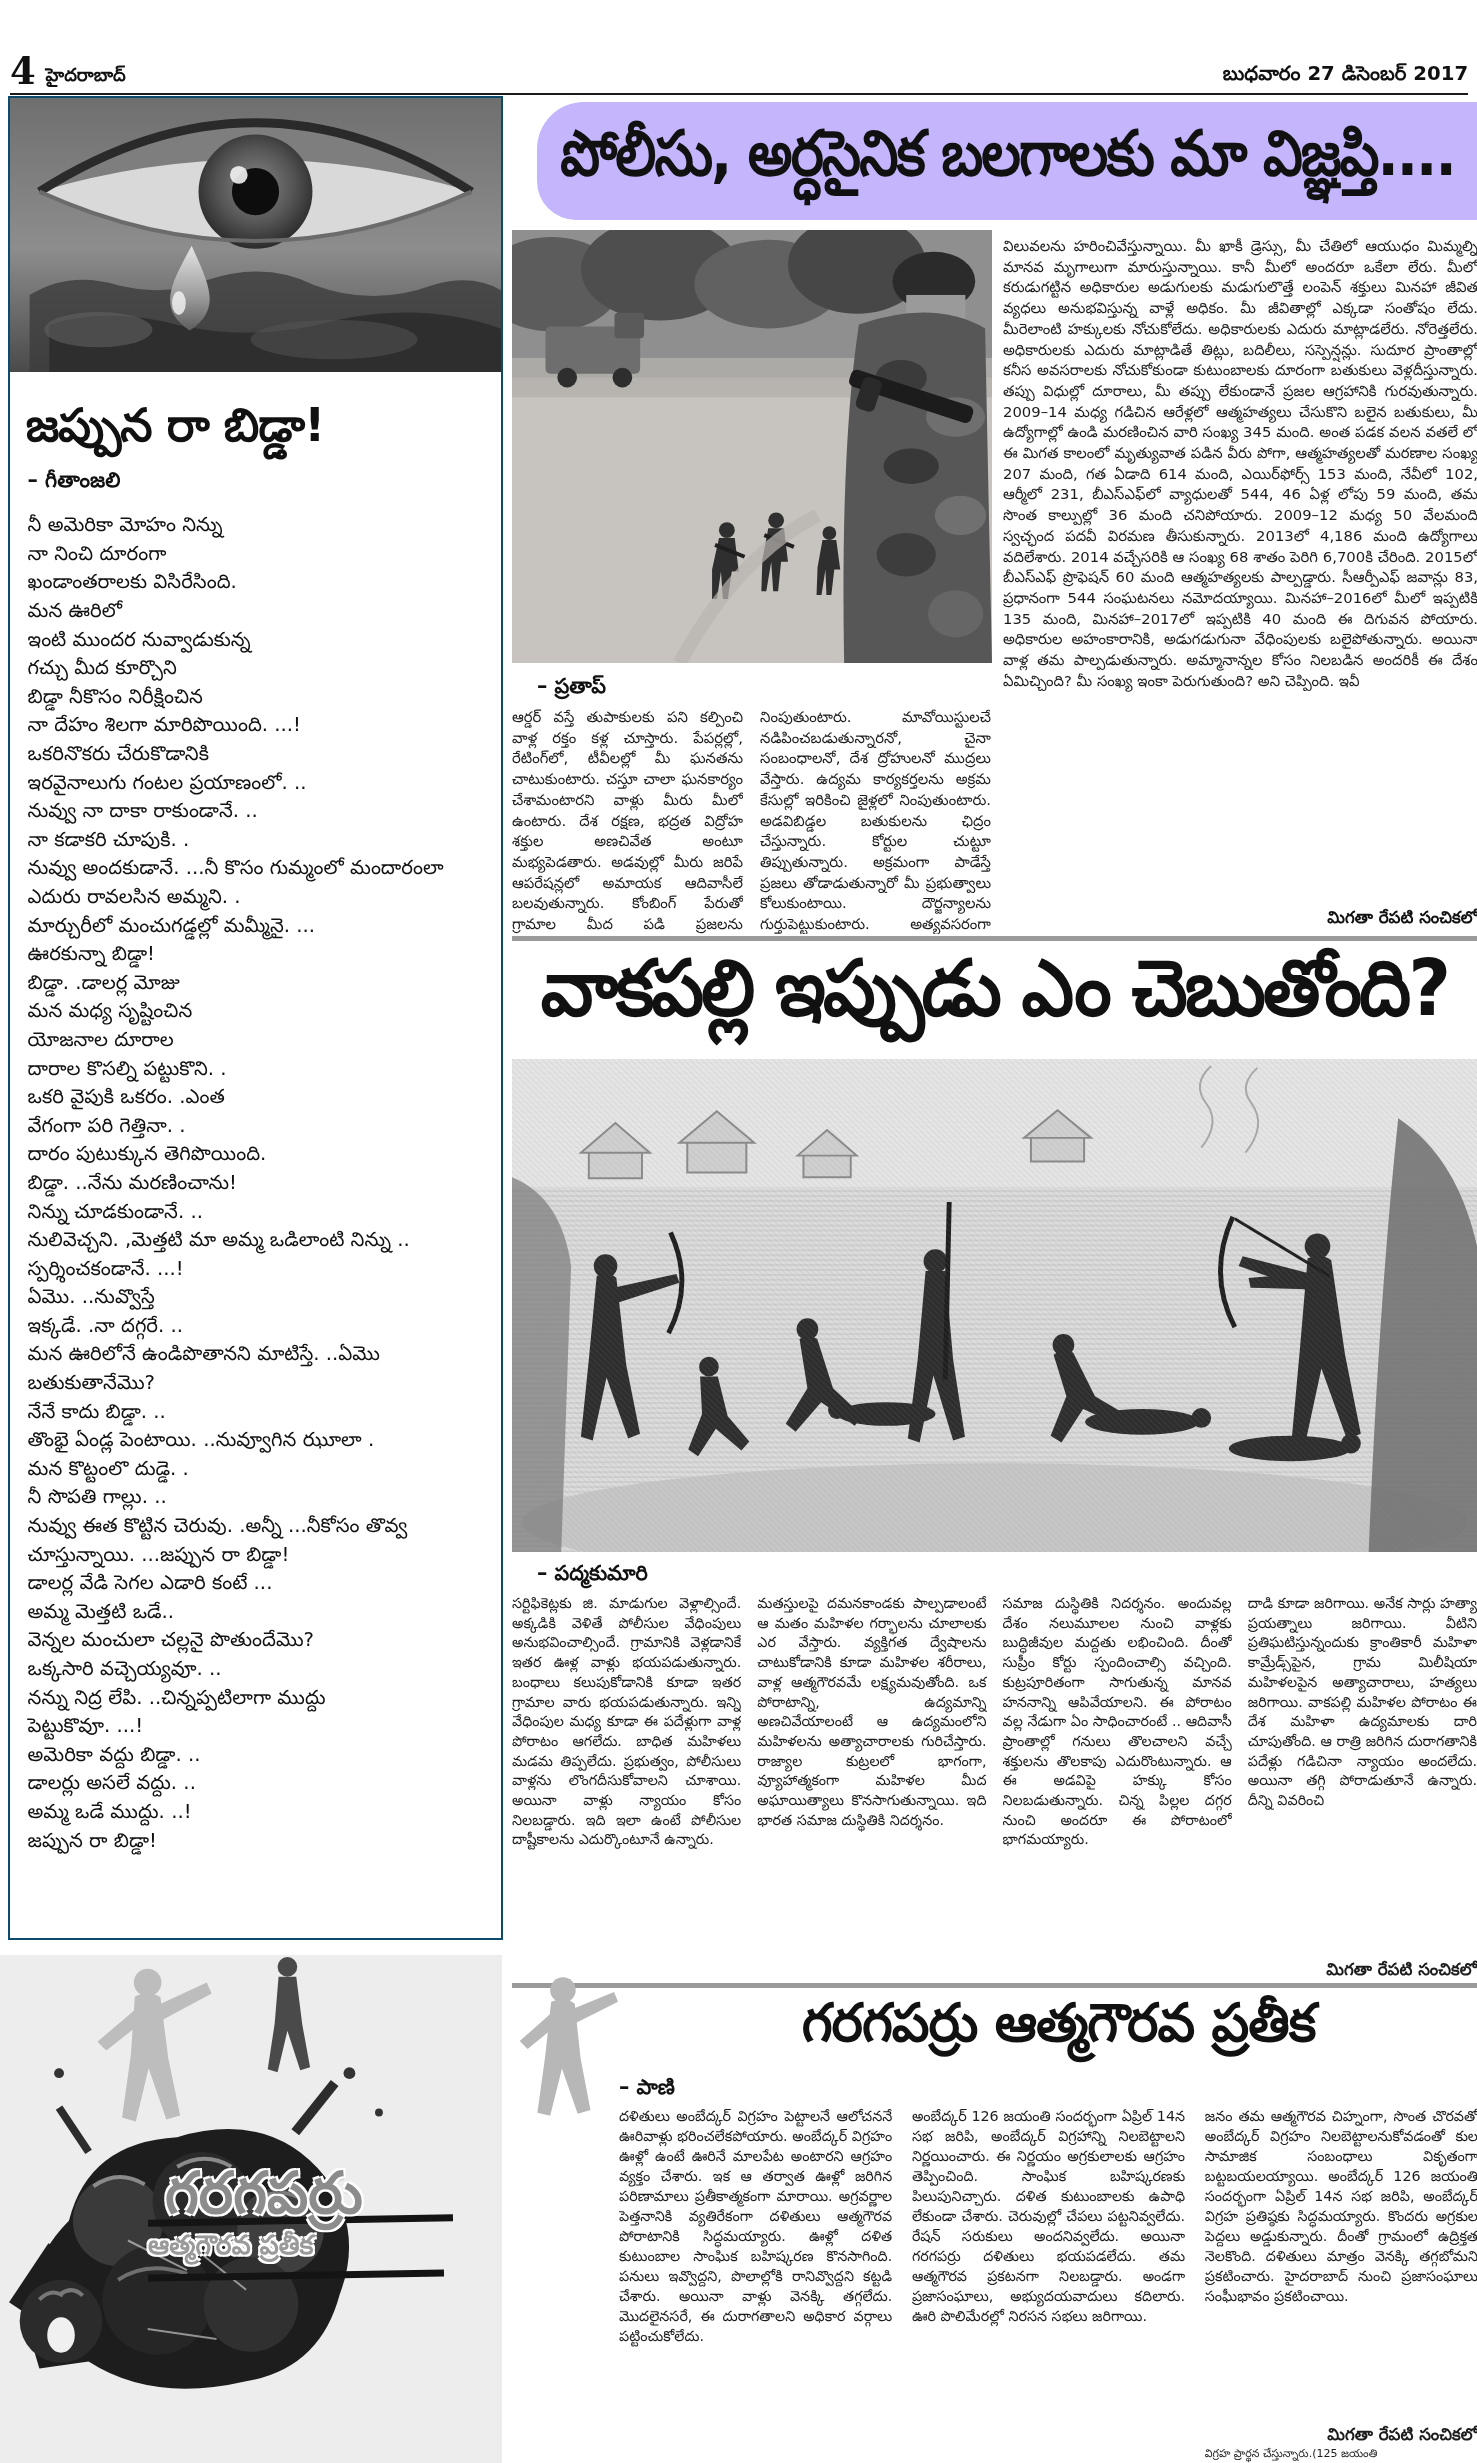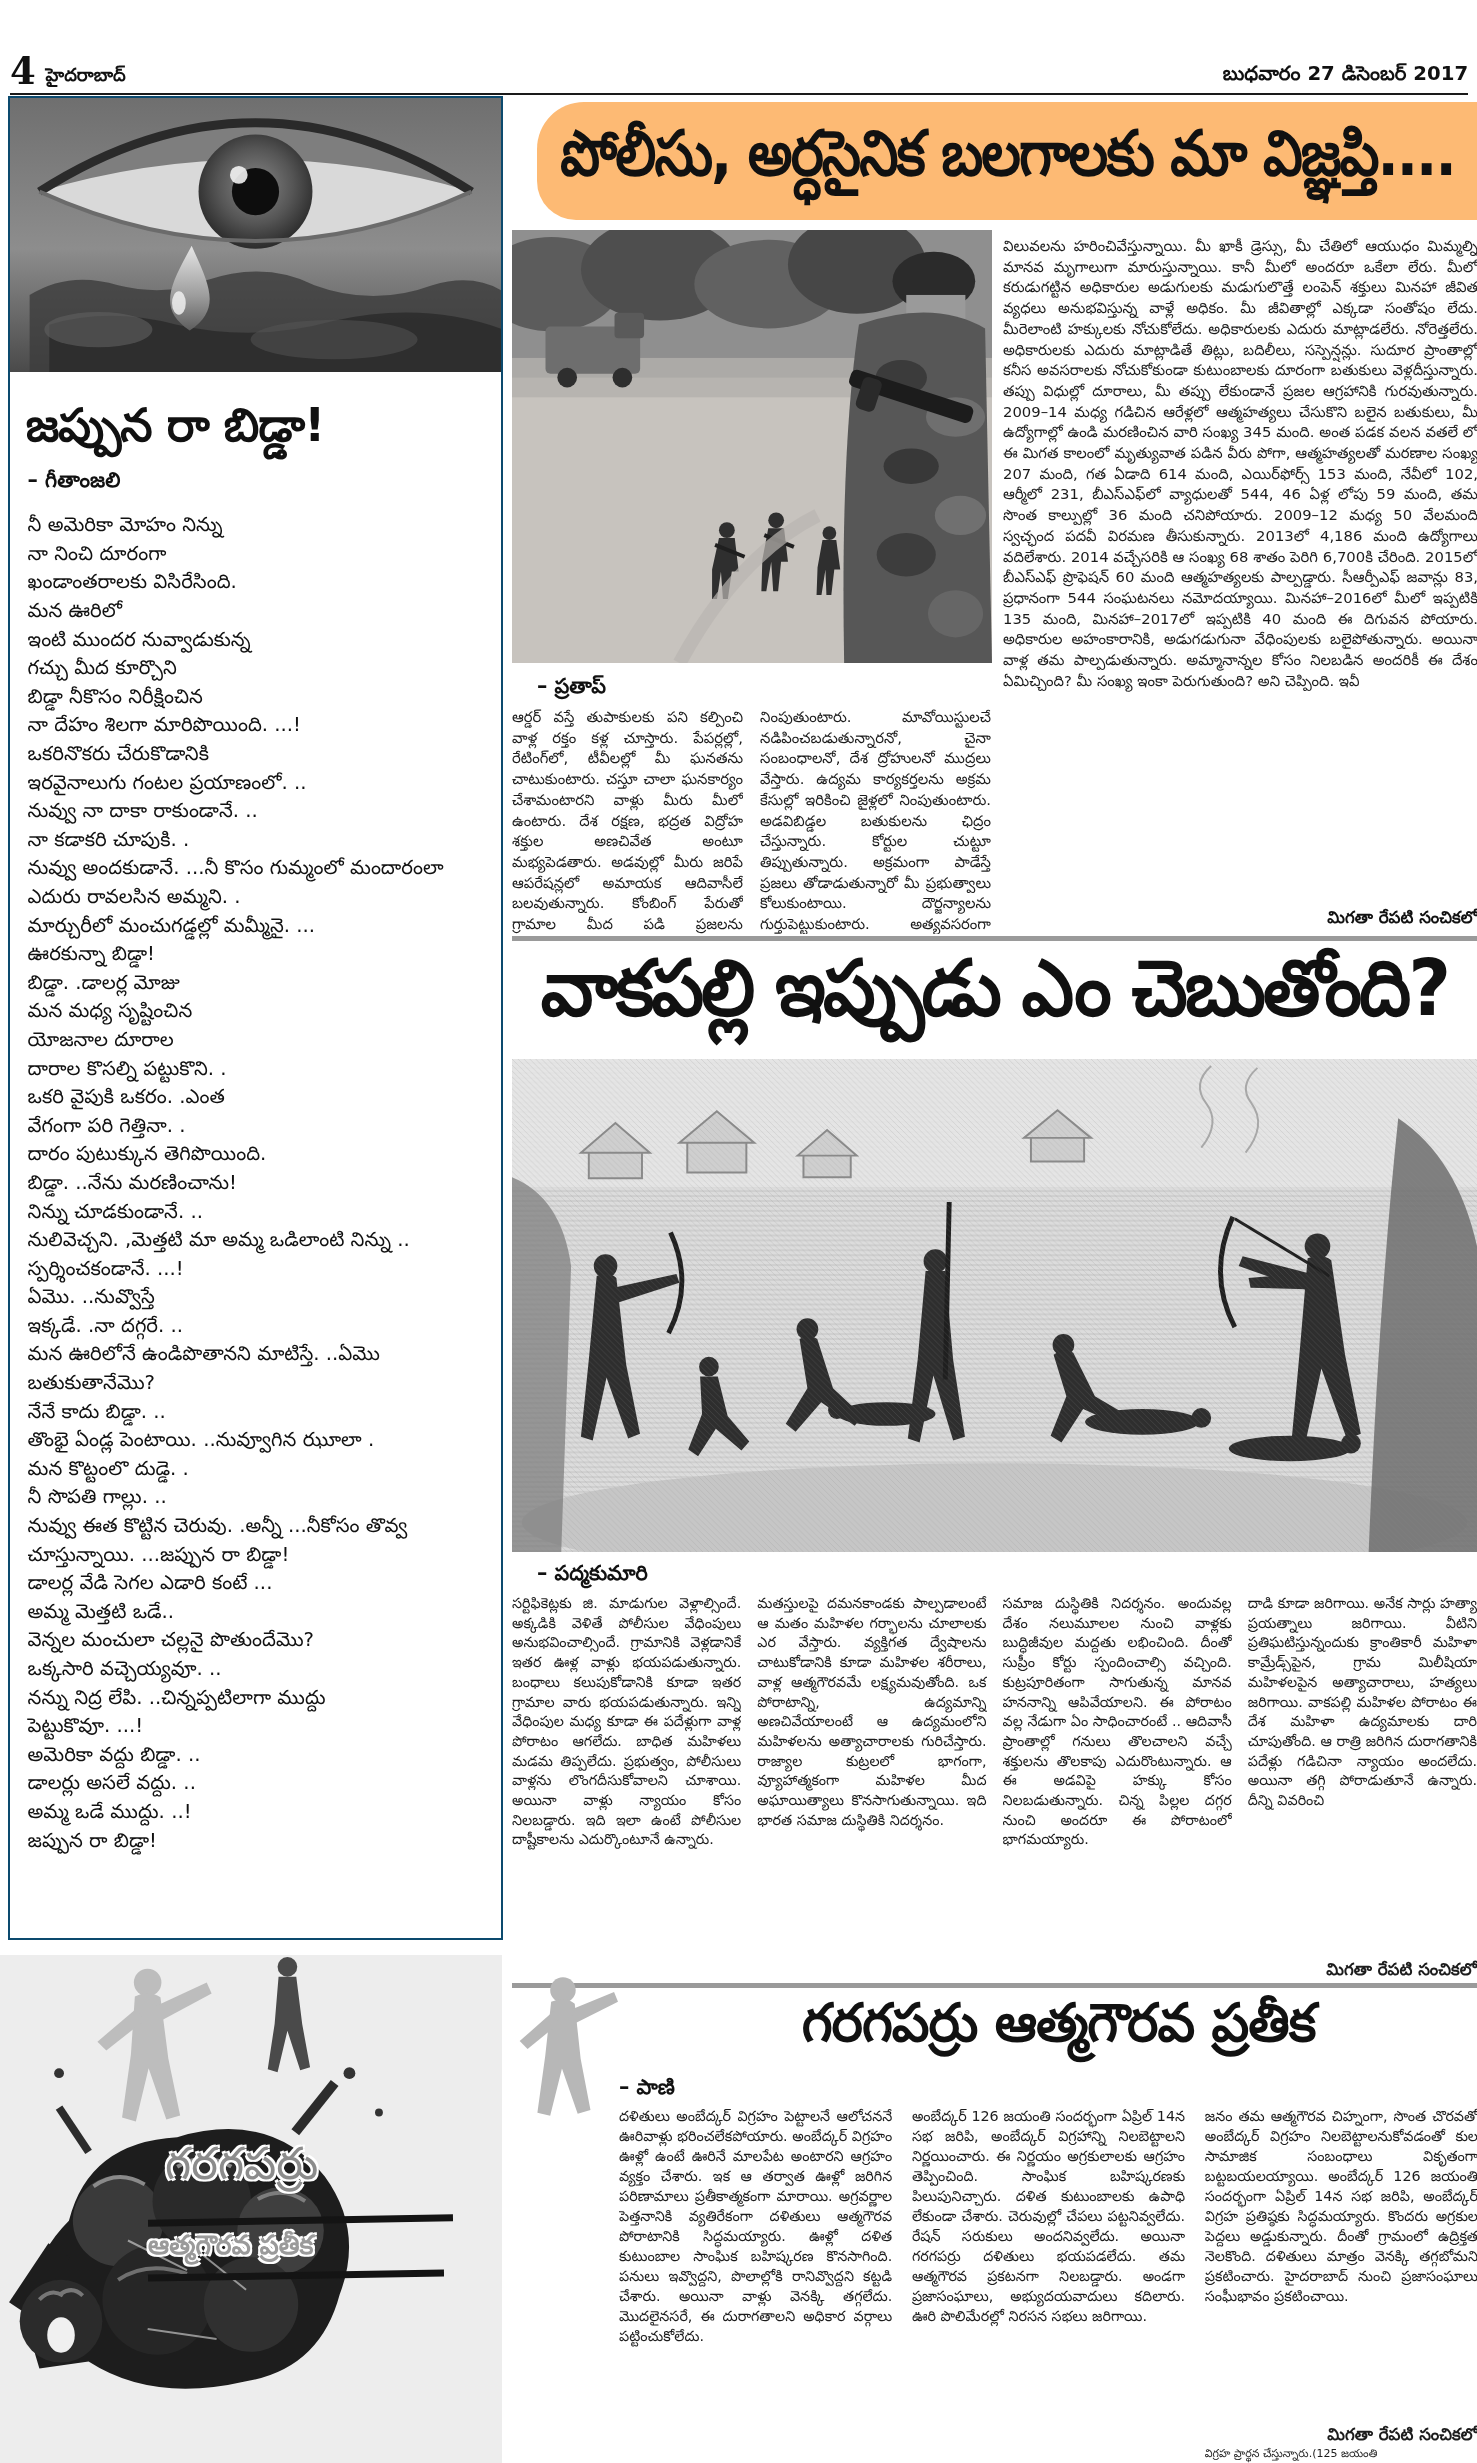--- a/index.html
+++ b/index.html
@@ -16,28 +16,28 @@
   
   .poem-box{position:absolute;left:7.9px;top:96px;width:495px;height:1844px;
             border:2px solid #0c4a6e;box-sizing:border-box;overflow:hidden;background:#fff;}
   .poem-img{width:100%;height:274px;display:block;}
   .poem-title{font-size:46px;font-weight:900;padding:25.6px 15.8px 3.9px 15.8px;letter-spacing:-1px;}
   .poem-author{font-size:20.7px;font-weight:700;padding:2px 15.8px 9.9px 17.7px;}
   .poem-lines{padding:3.9px 13.8px 0 17.7px;font-size:19.7px;line-height:28.6px;}
   
   .promo{position:absolute;left:0;top:1955px;width:502px;height:508px;background:#ededed;overflow:hidden;}
   .promo svg{position:absolute;left:0;top:0;}
-  .promo-title{position:absolute;left:165px;top:182px;font-size:45px;font-weight:400;color:#8c8c8c;
+  .promo-title{position:absolute;left:165px;top:204px;font-size:58px;font-weight:700;color:#8c8c8c;
       text-shadow:-2px -2px 0 #fff,2px -2px 0 #fff,-2px 2px 0 #fff,2px 2px 0 #fff,0 3px 2px #00000055;}
   .promo-sub{position:absolute;left:148px;top:274px;font-size:26.6px;font-weight:900;color:#9a9a9a;
       text-shadow:-2px -2px 0 #fff,2px -2px 0 #fff,-2px 2px 0 #fff,2px 2px 0 #fff;}
   .stroke1{position:absolute;left:148px;top:262px;width:305px;height:6.9px;background:#141414;transform:rotate(-1deg);}
   .stroke2{position:absolute;left:148px;top:317px;width:296px;height:6.9px;background:#141414;transform:rotate(-1deg);}
   
-  .banner{position:absolute;left:537px;top:102px;width:941px;height:118px;background:#fdba74;
+  .banner{position:absolute;left:537px;top:102px;width:941px;height:118px;background:#c4b5fd;
           border-radius:47px 0 0 39px;display:flex;align-items:center;justify-content:center;overflow:hidden;}
   .banner .h1t{font-size:56px;font-weight:900;letter-spacing:-2px;white-space:nowrap;transform:scaleY(1.12);}
   .photo1{position:absolute;left:512px;top:230px;width:480px;height:433px;}
   .byline{font-weight:700;font-size:20.7px;}
   .byline1{position:absolute;left:537px;top:674px;}
   .newscol{font-size:14.8px;line-height:20.7px;text-align:justify;overflow:hidden;color:#1c1c1c;}
   .a1c1{position:absolute;left:512px;top:707px;width:231px;height:227px;}
   .a1c2{position:absolute;left:760px;top:707px;width:231px;height:227px;}
   .a1c3wrap{position:absolute;left:1003px;top:236px;width:475px;height:695px;display:flex;flex-direction:column;}
   .a1c3wrap .body{flex:1;overflow:hidden;}

